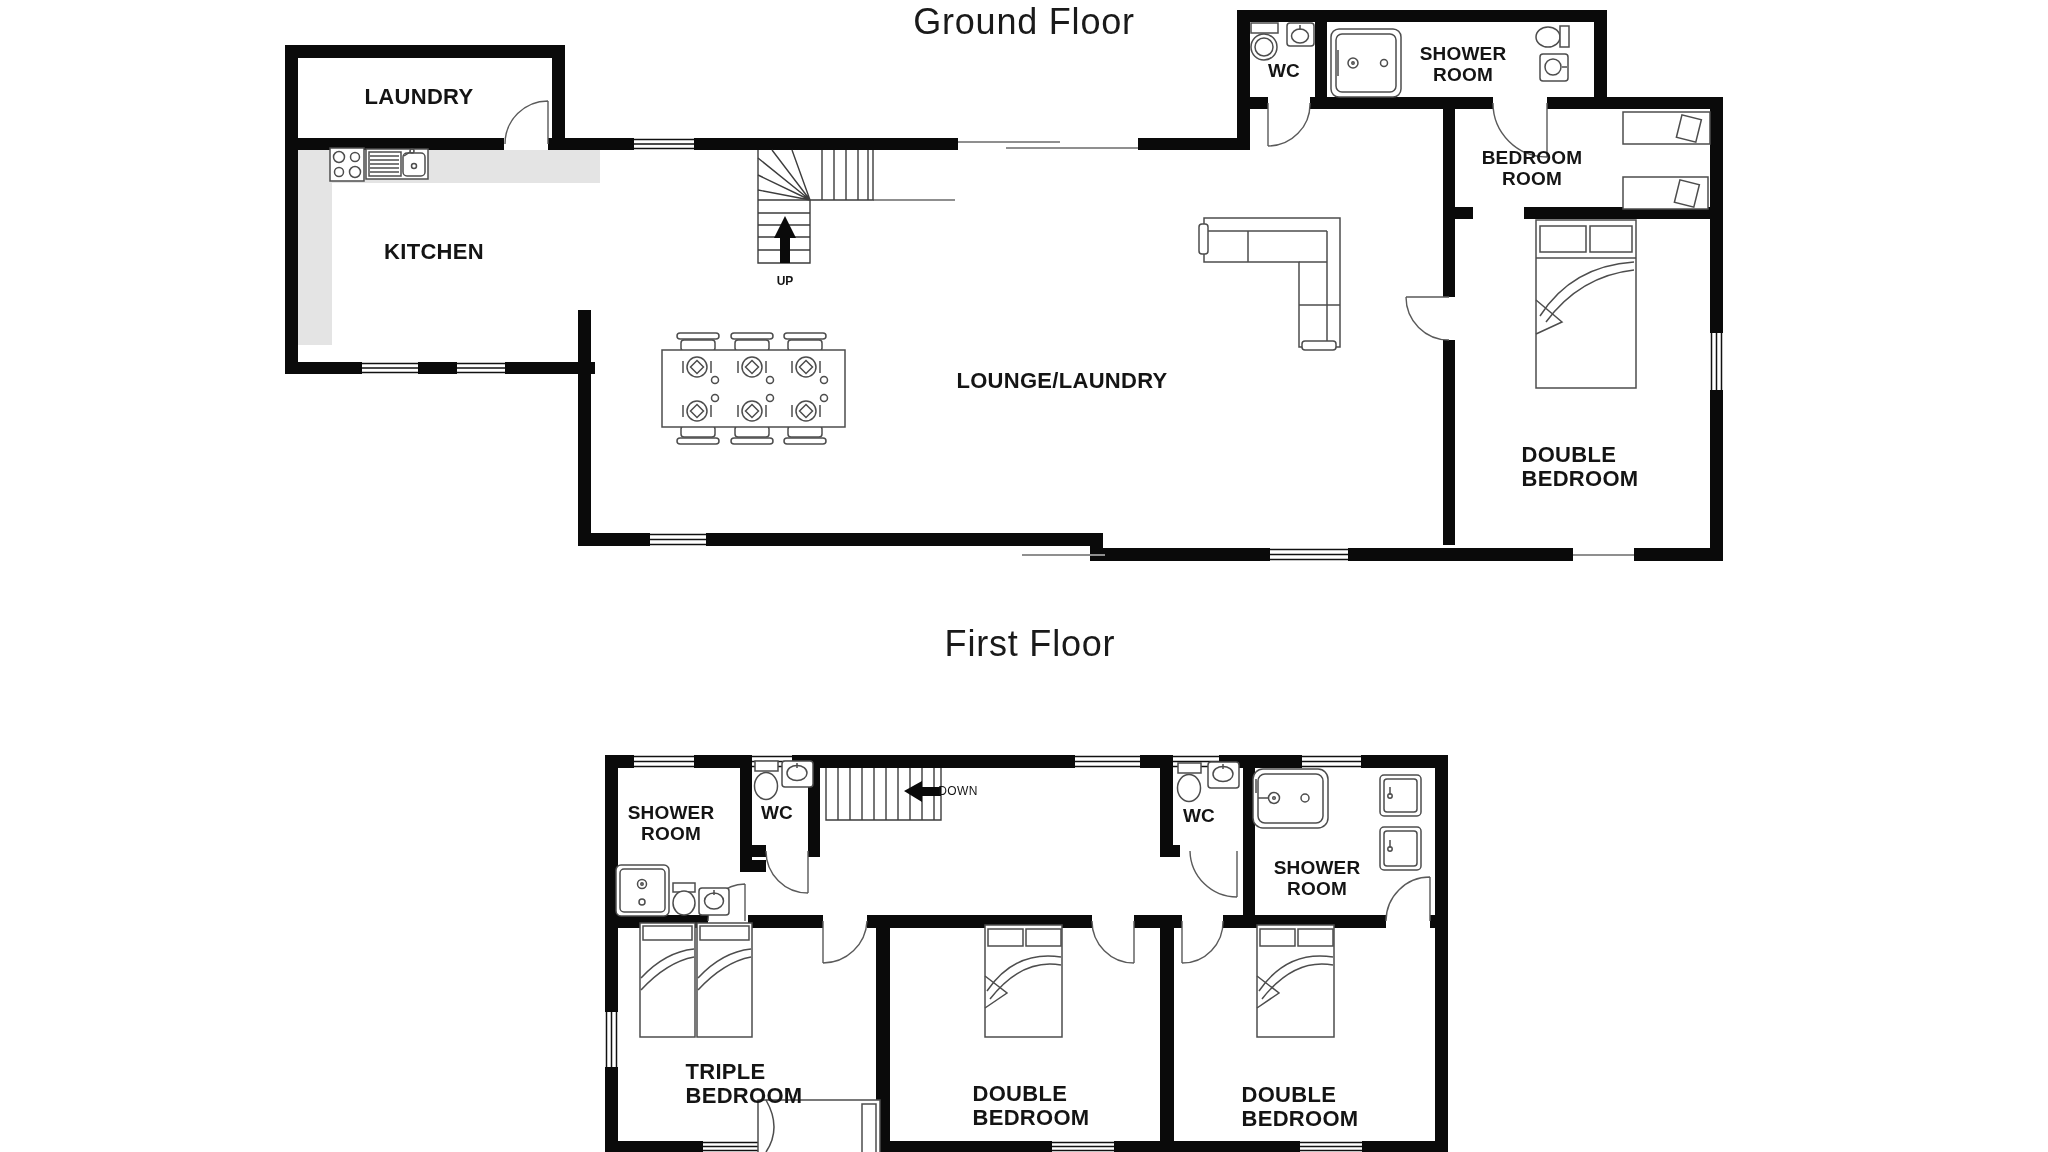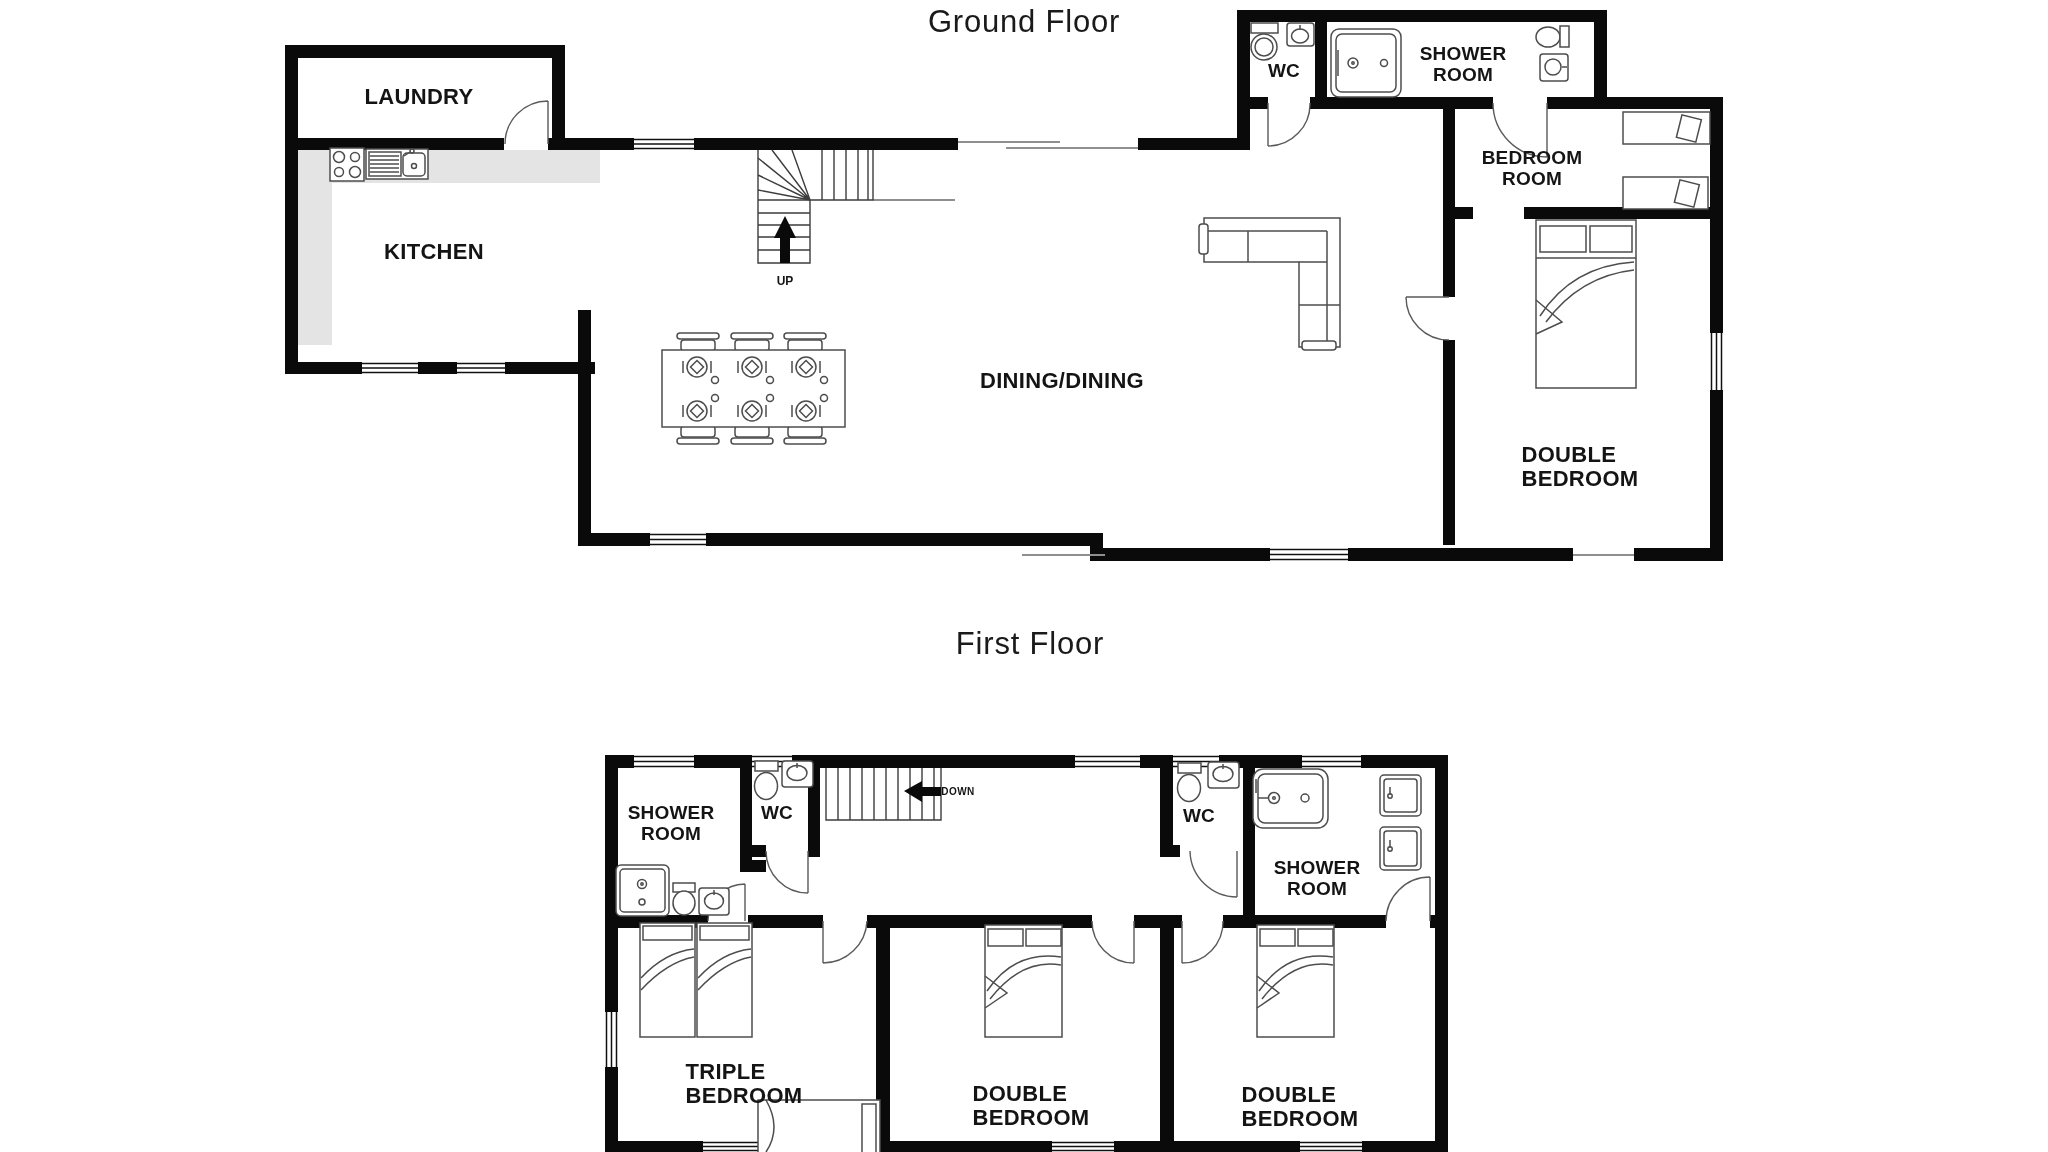--- a/index.html
+++ b/index.html
@@ -15,23 +15,23 @@
   .thin{stroke:#8f8f8f;stroke-width:2;fill:none;}
   .stairs path, .stairs line{stroke:#3d3d3d;stroke-width:1.4;fill:none;}
   .stairs .solid{fill:#0a0a0a;stroke:none;}
   .lbl{position:absolute;transform:translate(-50%,-50%);color:#141414;
        font-weight:bold;font-size:22px;line-height:24px;letter-spacing:.3px;
        white-space:nowrap;}
   .lbl-s{position:absolute;transform:translate(-50%,-50%);color:#141414;
        font-weight:bold;font-size:19px;line-height:21px;letter-spacing:.2px;
        text-align:center;white-space:nowrap;}
   .floor-title{position:absolute;transform:translate(-50%,-50%);color:#1a1a1a;
-       font-weight:400;font-size:31px;letter-spacing:.8px;white-space:nowrap;}
+       font-weight:400;font-size:36px;letter-spacing:.8px;white-space:nowrap;}
   .up-lbl{position:absolute;transform:translate(-50%,-50%);font-weight:bold;font-size:12px;color:#141414;}
-  .down-lbl{position:absolute;transform:translate(-50%,-50%);font-weight:bold;font-size:10px;color:#141414;letter-spacing:.4px;}
+  .down-lbl{position:absolute;transform:translate(-50%,-50%);font-weight:normal;font-size:12px;color:#141414;letter-spacing:.4px;}
 </style>
 </head>
 <body>
 
 <div id="stage">
 
 <svg id="plan-svg" width="2048" height="1152" viewBox="0 0 2048 1152">
 
   <g>
 
@@ -408,21 +408,21 @@
 <div class="lbl" style="left:434px;top:252px">KITCHEN</div>
 <div class="lbl-s" style="left:1284px;top:70px">WC</div>
 <div class="lbl-s" style="left:1463px;top:64px">
   <div>SHOWER</div>
   <div>ROOM</div>
 </div>
 <div class="lbl-s" style="left:1532px;top:168px">
   <div>BEDROOM</div>
   <div>ROOM</div>
 </div>
-<div class="lbl" style="left:1062px;top:381px">DINING/DINING</div>
+<div class="lbl" style="left:1062px;top:381px">LOUNGE/LAUNDRY</div>
 <div class="lbl" style="left:1580px;top:467px">
   <div>DOUBLE</div>
   <div>BEDROOM</div>
 </div>
 <div class="up-lbl" style="left:785px;top:281px">UP</div>
 
 <div class="lbl-s" style="left:671px;top:823px">
   <div>SHOWER</div>
   <div>ROOM</div>
 </div>

